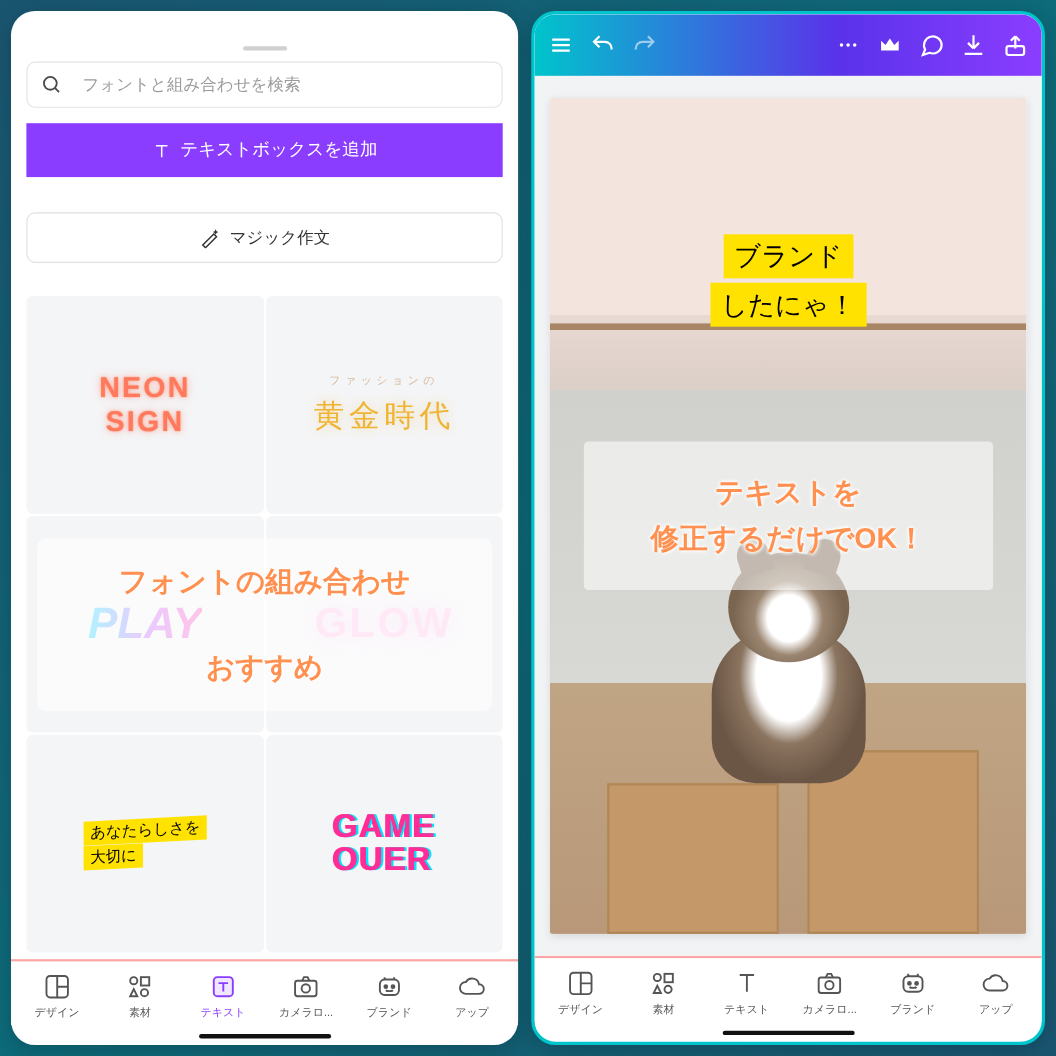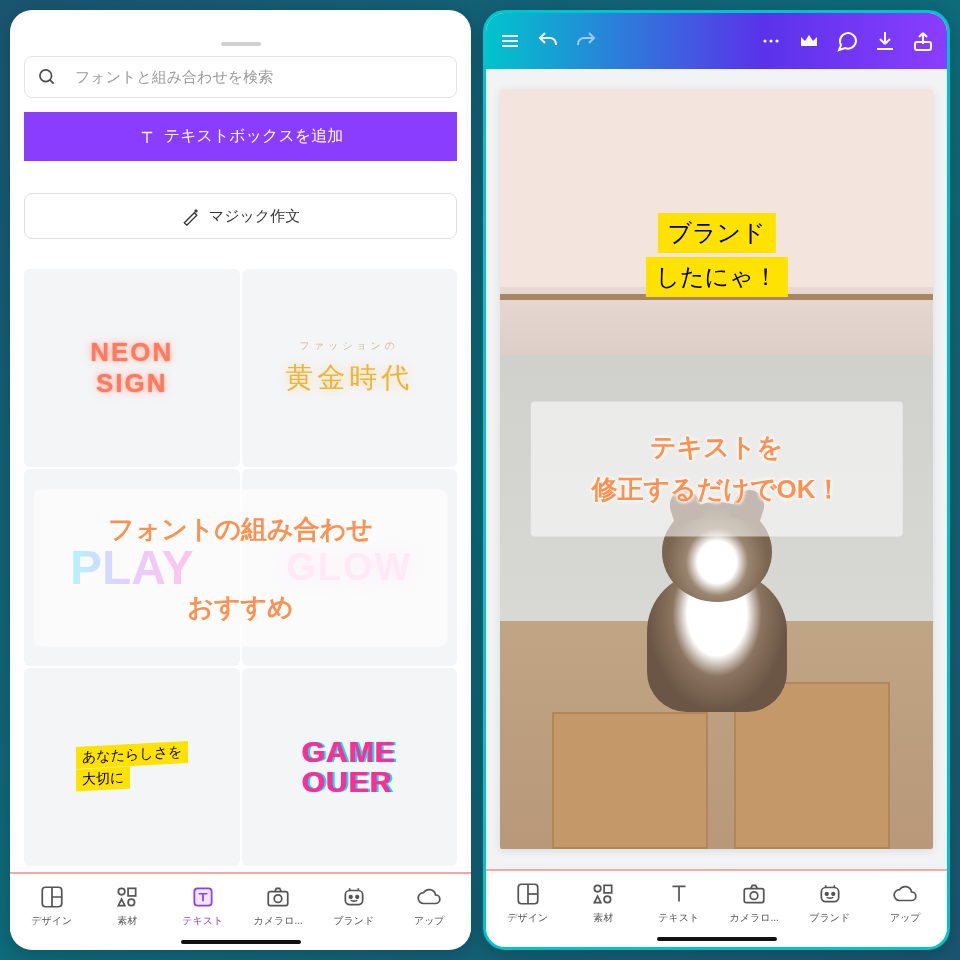--- a/index.html
+++ b/index.html
@@ -18,21 +18,21 @@
 .btn-primary{margin:8px 14px;background:#8b3dff;color:#fff;border-radius:0;padding:14px;display:flex;align-items:center;justify-content:center;gap:8px;font-size:16px;font-weight:500}
 .btn-primary svg{width:18px;height:18px;stroke:#fff;stroke-width:1.8;fill:none}
 .btn-secondary{margin:24px 14px;background:#fff;border:1px solid #e0e0e0;border-radius:8px;padding:12px;display:flex;align-items:center;justify-content:center;gap:8px;font-size:15px;font-weight:500;color:#333}
 .btn-secondary svg{width:20px;height:20px;stroke:#333;stroke-width:1.6;fill:none}
 .grid{flex:1;display:grid;grid-template-columns:1fr 1fr;gap:2px;padding:6px 14px;position:relative;overflow:hidden}
 .tile{background:#f4f5f7;border-radius:6px;display:flex;flex-direction:column;align-items:center;justify-content:center;min-height:160px;position:relative}
 .neon{font-family:sans-serif;font-weight:700;font-size:26px;letter-spacing:2px;color:#ff7a5c;text-shadow:0 0 8px rgba(255,122,92,.5),0 0 2px rgba(255,122,92,.8);text-align:center;line-height:1.2}
 .golden{text-align:center}
 .golden .sub{font-size:10px;color:#d6b896;letter-spacing:4px;margin-bottom:6px}
 .golden .main{font-size:28px;color:#f0b434;font-weight:500;letter-spacing:4px;text-shadow:0 0 12px rgba(240,180,52,.4)}
-.play{font-size:48px;font-weight:900;background:linear-gradient(90deg,#40e0ff,#c77dff,#ff6ec7);-webkit-background-clip:text;background-clip:text;color:transparent;filter:blur(.3px)}
+.play{font-size:40px;font-weight:900;font-style:italic;background:linear-gradient(90deg,#40e0ff,#c77dff,#ff6ec7);-webkit-background-clip:text;background-clip:text;color:transparent;filter:blur(.3px)}
 .glow{font-size:38px;font-weight:900;color:#ffc9e8;text-shadow:0 0 20px rgba(255,180,230,.6);letter-spacing:2px}
 .yellow-tag{display:inline-block;font-family:"Yu Gothic",sans-serif}
 .yellow-tag span{display:inline-block;background:#ffe200;padding:2px 6px;font-size:14px;font-weight:500;transform:skewY(-3deg);margin:1px 0}
 .yellow-tag span:nth-child(2){margin-left:30px}
 .gameover{font-family:monospace;font-size:30px;font-weight:900;color:#ff2d95;text-shadow:2px 0 0 #00e5ff,-1px 0 0 #ff2d95;letter-spacing:1px;line-height:1;text-align:left}
 .overlay-text{position:absolute;left:50%;top:50%;transform:translate(-50%,-50%);text-align:center;color:#ff9050;font-size:26px;font-weight:700;line-height:1.5;text-shadow:0 0 3px #fff,0 0 4px #fff,0 0 5px #fff,0 0 6px #fff;width:90%;padding:20px;border-radius:8px}
 .overlay-text.white-bg{background:rgba(255,255,255,.6)}
 .bottom-nav{display:flex;padding:10px 4px 4px;background:#fff;border-top:2px solid #fca5a5}
 .nav-item{flex:1;display:flex;flex-direction:column;align-items:center;gap:4px;font-size:10px;color:#555;min-width:0}
 .nav-item svg{width:26px;height:26px;stroke:#555;stroke-width:1.6;fill:none}

